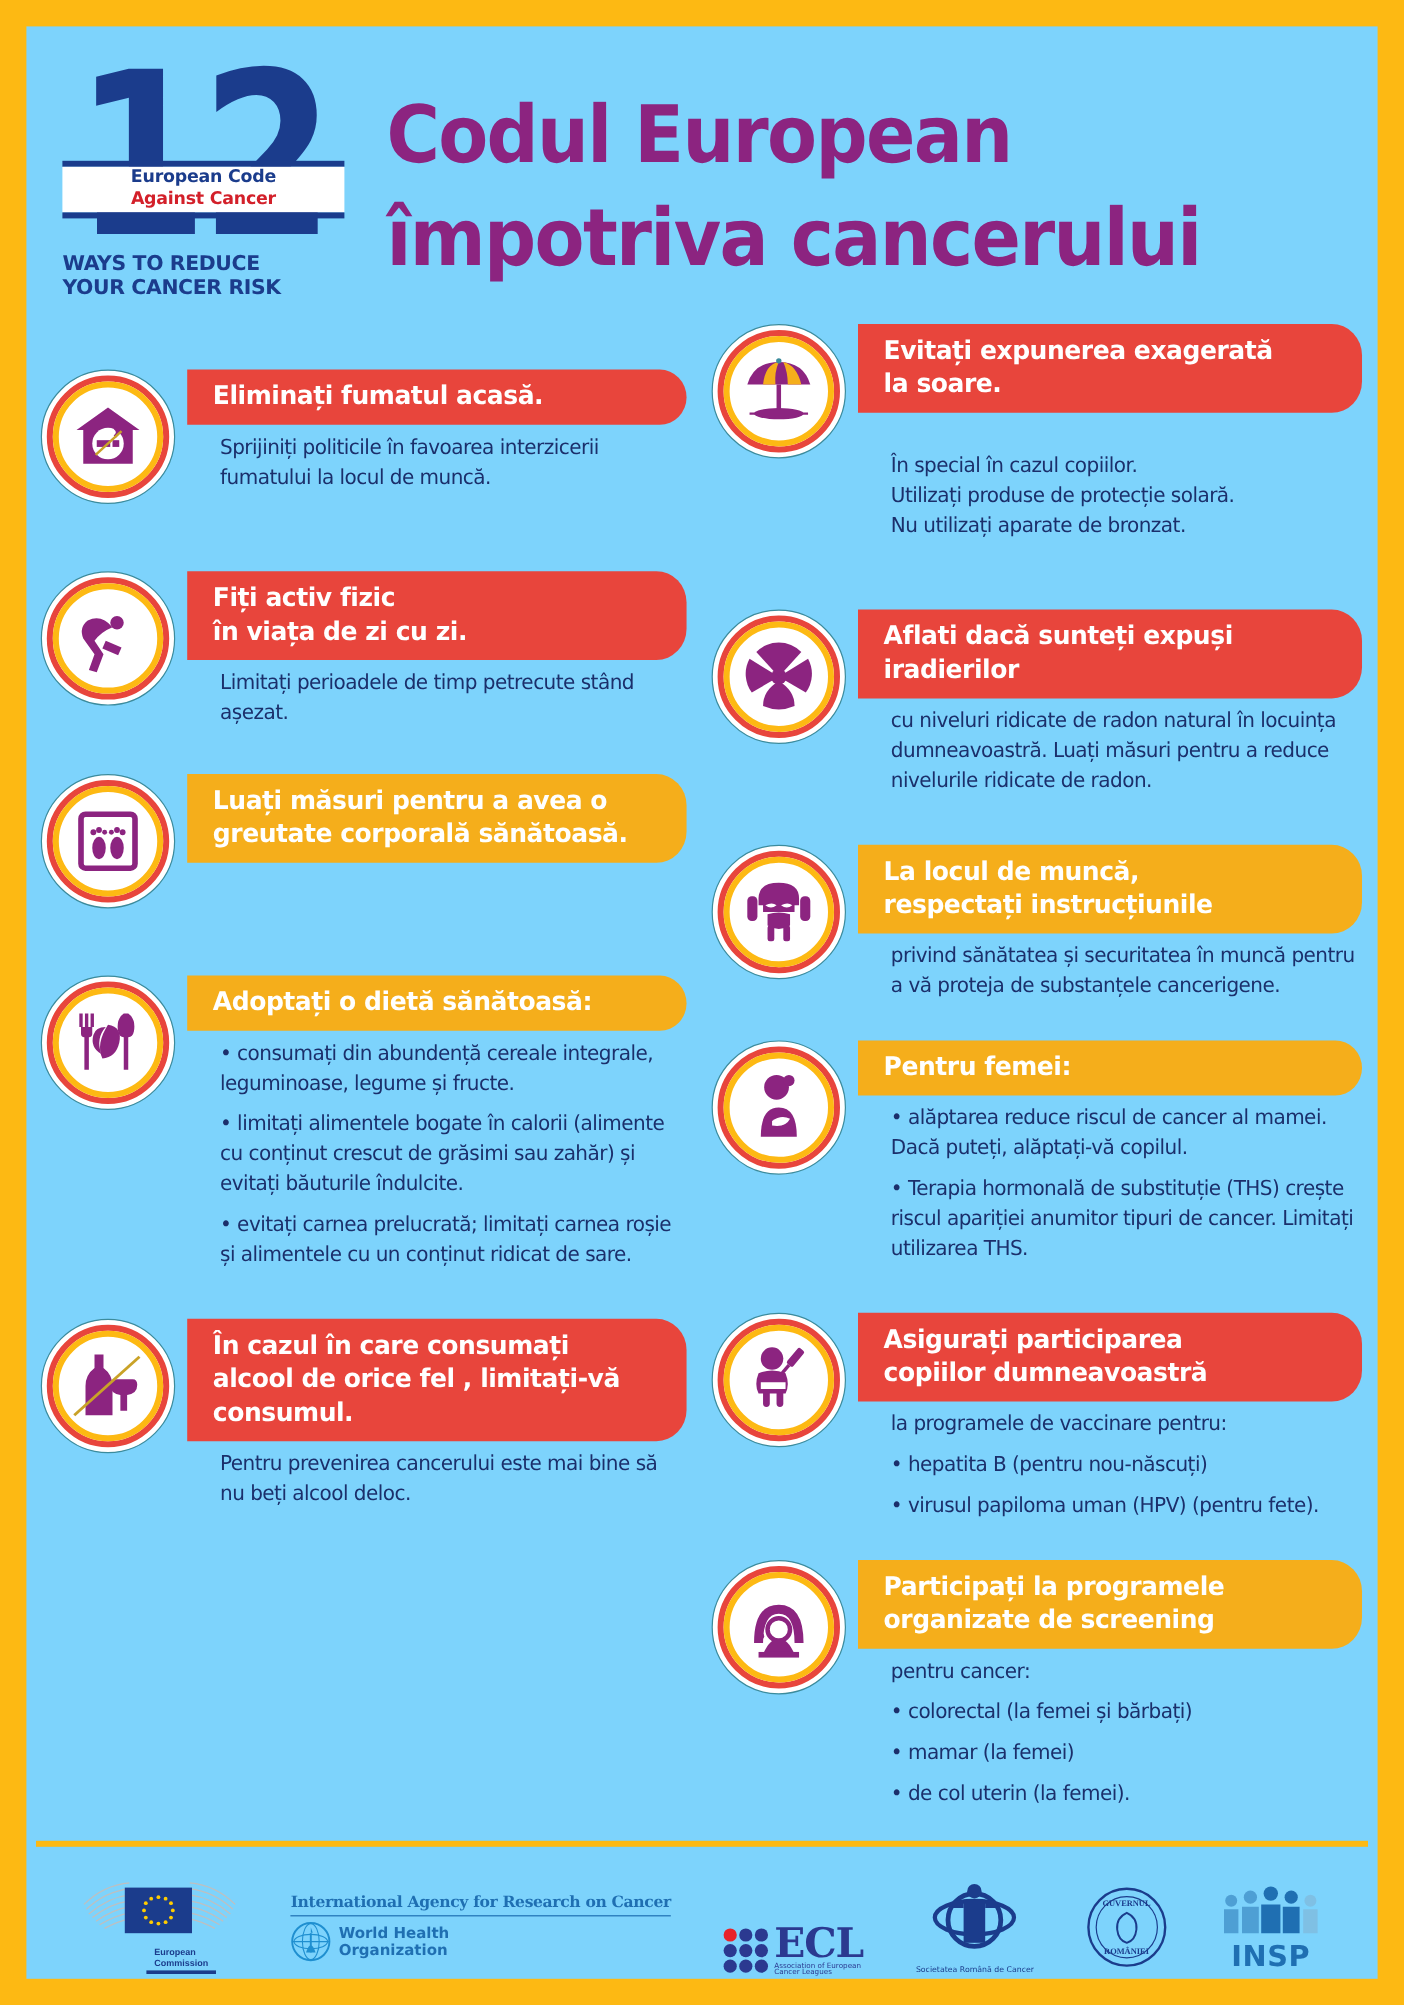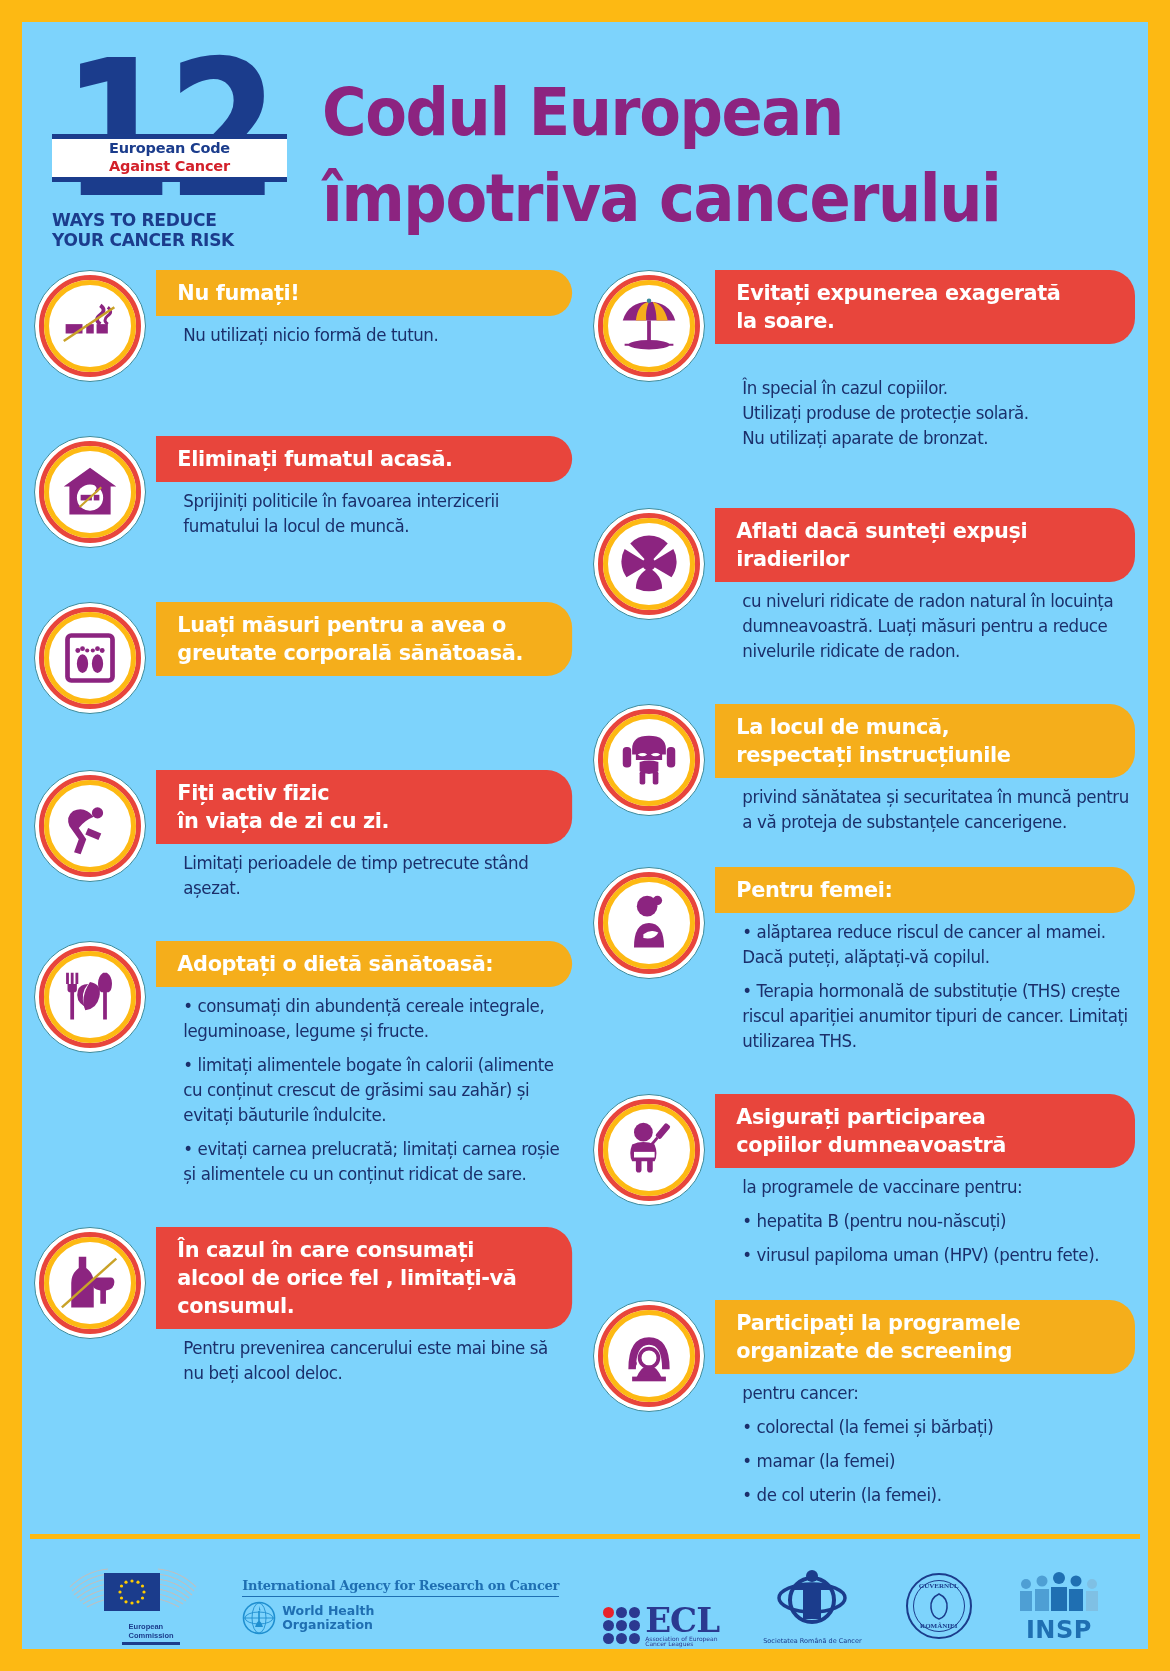--- a/index.html
+++ b/index.html
@@ -310,59 +310,58 @@
       <div class="title">
         <div class="title-line">Codul European</div>
         <div class="title-line">împotriva cancerului</div>
       </div>
     </div>
 
     <div class="columns">
 
       <div class="col left">
 
-        <div class="item">
-          <div class="medallion">
-            <span class="glyph">
-              <svg viewBox="0 0 64 64">
-                <rect x="6" y="30" width="18" height="10" fill="#8C2480"></rect>
-                <rect x="28" y="30" width="8" height="10" fill="#8C2480"></rect>
-                <rect x="39" y="30" width="12" height="10" fill="#8C2480"></rect>
-                <path d="M43 10 q7 5 0 10 q-7 5 0 10" stroke="#8C2480" stroke-width="4" fill="none"></path>
-                <path d="M51 12 q6 5 0 9 q-6 5 0 9" stroke="#8C2480" stroke-width="3.2" fill="none"></path>
-                <line x1="4" y1="48" x2="58" y2="12" stroke="#C9A227" stroke-width="2.6"></line>
-              </svg>
-            </span>
-          </div>
-          <div class="banner yellow">
-            <div>Nu fumați!</div>
-          </div>
-          <div class="body-text">
-            <p>Nu utilizați nicio formă de tutun.</p>
-          </div>
-        </div>
 
         <div class="item" style="margin-top:38px;">
           <div class="medallion">
             <span class="glyph">
               <svg viewBox="0 0 64 64">
                 <path d="M32 6 L60 26 L54 26 L54 56 L10 56 L10 26 L4 26 Z" fill="#8C2480"></path>
                 <circle cx="32" cy="38" r="14" fill="#ffffff"></circle>
                 <rect x="22" y="35" width="12" height="6" fill="#8C2480"></rect>
                 <rect x="36" y="35" width="6" height="6" fill="#8C2480"></rect>
                 <path d="M38 24 q5 4 0 8" stroke="#8C2480" stroke-width="3" fill="none"></path>
                 <line x1="21" y1="48" x2="44" y2="27" stroke="#C9A227" stroke-width="2.2"></line>
               </svg>
             </span>
           </div>
           <div class="banner red">
             <div>Eliminați fumatul acasă.</div>
           </div>
           <div class="body-text">
             <p>Sprijiniți politicile în favoarea interzicerii fumatului la locul de muncă.</p>
+          </div>
+        </div>
+
+        <div class="item" style="margin-top:40px;">
+          <div class="medallion">
+            <span class="glyph">
+              <svg viewBox="0 0 64 64">
+                <circle cx="40" cy="18" r="6" fill="#8C2480"></circle>
+                <path d="M14 16 q12 -6 22 6 q-10 4 -16 12 l8 12 l-6 16 l-7 -2 l5 -14 l-10 -14 q-4 -10 4 -16 Z" fill="#8C2480"></path>
+                <path d="M30 34 l14 6 l-3 7 l-14 -6 Z" fill="#8C2480"></path>
+              </svg>
+            </span>
+          </div>
+          <div class="banner red">
+            <div>Fiți activ fizic</div>
+            <div>în viața de zi cu zi.</div>
+          </div>
+          <div class="body-text">
+            <p>Limitați perioadele de timp petrecute stând așezat.</p>
           </div>
         </div>
 
         <div class="item" style="margin-top:38px;">
           <div class="medallion">
             <span class="glyph">
               <svg viewBox="0 0 64 64">
                 <rect x="8" y="8" width="48" height="48" rx="4" fill="none" stroke="#8C2480" stroke-width="5"></rect>
                 <ellipse cx="24" cy="38" rx="6" ry="10" fill="#8C2480"></ellipse>
                 <ellipse cx="40" cy="38" rx="6" ry="10" fill="#8C2480"></ellipse>
@@ -371,39 +370,20 @@
                 <circle cx="29" cy="24" r="2.2" fill="#8C2480"></circle>
                 <circle cx="35" cy="24" r="2.2" fill="#8C2480"></circle>
                 <circle cx="40" cy="22" r="2.6" fill="#8C2480"></circle>
                 <circle cx="45" cy="24" r="2.6" fill="#8C2480"></circle>
               </svg>
             </span>
           </div>
           <div class="banner yellow">
             <div>Luați măsuri pentru a avea o</div>
             <div>greutate corporală sănătoasă.</div>
-          </div>
-        </div>
-
-        <div class="item" style="margin-top:40px;">
-          <div class="medallion">
-            <span class="glyph">
-              <svg viewBox="0 0 64 64">
-                <circle cx="40" cy="18" r="6" fill="#8C2480"></circle>
-                <path d="M14 16 q12 -6 22 6 q-10 4 -16 12 l8 12 l-6 16 l-7 -2 l5 -14 l-10 -14 q-4 -10 4 -16 Z" fill="#8C2480"></path>
-                <path d="M30 34 l14 6 l-3 7 l-14 -6 Z" fill="#8C2480"></path>
-              </svg>
-            </span>
-          </div>
-          <div class="banner red">
-            <div>Fiți activ fizic</div>
-            <div>în viața de zi cu zi.</div>
-          </div>
-          <div class="body-text">
-            <p>Limitați perioadele de timp petrecute stând așezat.</p>
           </div>
         </div>
 
         <div class="item" style="margin-top:40px;">
           <div class="medallion">
             <span class="glyph">
               <svg viewBox="0 0 64 64">
                 <path d="M8 6 v12 M13 6 v12 M18 6 v12" stroke="#8C2480" stroke-width="3" fill="none"></path>
                 <path d="M8 18 h10 v6 q0 3 -3 3 v29 h-4 v-29 q-3 0 -3 -3 Z" fill="#8C2480"></path>
                 <path d="M50 6 q7 5 5 16 q-1 5 -5 5 v29 h-4 v-29 q-4 0 -5 -5 q-2 -11 5 -16 Z" fill="#8C2480"></path>

